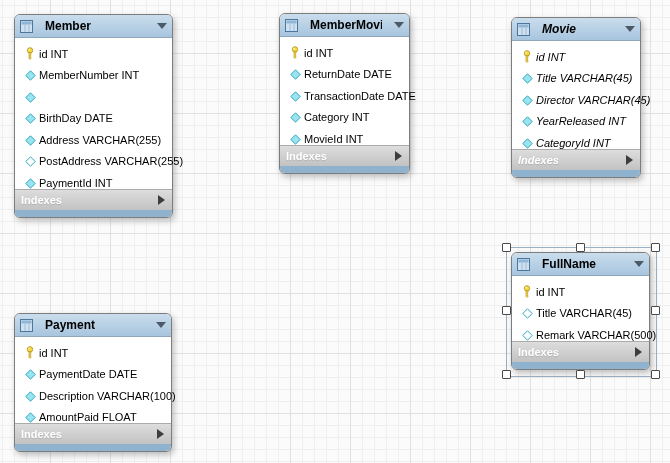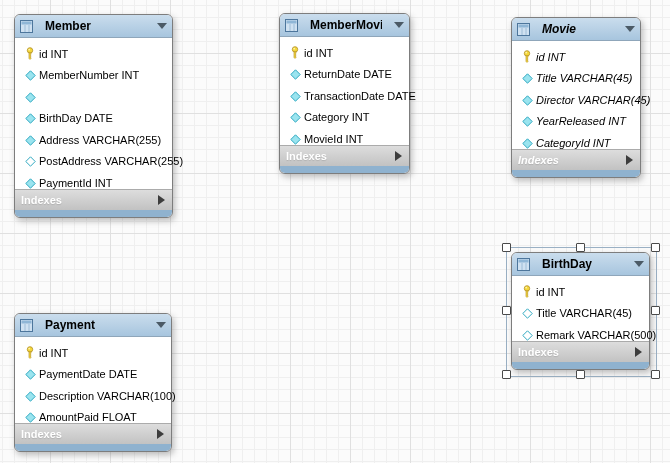--- a/index.html
+++ b/index.html
@@ -344,21 +344,21 @@
     <div class="table-figure" style="left: 511px; top: 252px; width: 139px;">
       <div class="tbl-header">
         <span class="tbl-icon">
           <svg width="13" height="13" viewBox="0 0 13 13">
     <rect x="0.5" y="0.5" width="12" height="12" fill="#cfe1f1" stroke="#4d769c"></rect>
     <rect x="1.5" y="1.5" width="10" height="3" fill="#8fb6d6"></rect>
     <line x1="5" y1="5" x2="5" y2="12" stroke="#9dbcd6" stroke-width="1"></line>
     <line x1="9" y1="5" x2="9" y2="12" stroke="#9dbcd6" stroke-width="1"></line>
   </svg>
         </span>
-        <span class="tbl-title">BirthDay</span>
+        <span class="tbl-title">FullName</span>
         <span class="hdr-arrow"></span>
       </div>
       <div class="tbl-body">
         <div class="tbl-row">
           <span class="col-icon">
             <svg width="10" height="13" viewBox="0 0 10 13">
     <circle cx="5" cy="3.4" r="2.7" fill="#f5d83a" stroke="#b8962e" stroke-width="0.9"></circle>
     <circle cx="4.2" cy="2.6" r="0.9" fill="#fdf2b0"></circle>
     <path d="M4 5.8 L4 11.4 L5 12.4 L6 11.4 L6 10.7 L5.2 10.1 L6 9.4 L6 8.7 L5.2 8.1 L6 7.4 L6 5.8 Z" fill="#f5d83a" stroke="#b8962e" stroke-width="0.7"></path>
   </svg>

